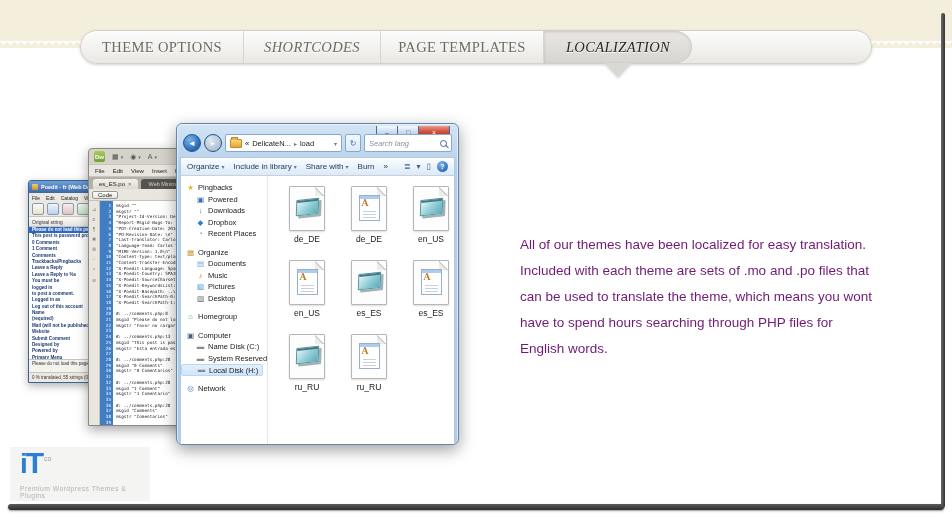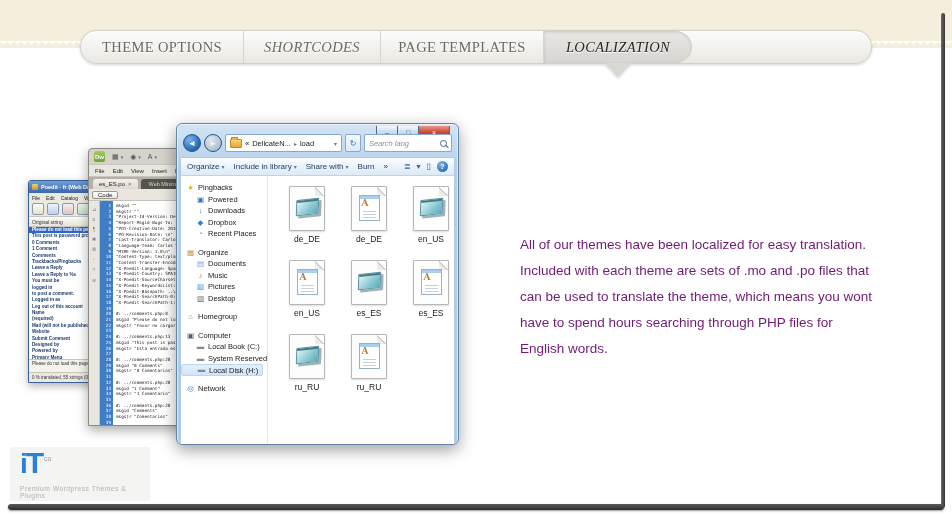--- a/index.html
+++ b/index.html
@@ -449,21 +449,21 @@
               <span>Homegroup</span>
             </div>
           </div>
           <div class="sgroup">
             <div class="srow">
               <span class="sic" style="color: rgb(68, 96, 124);">▣</span>
               <span>Computer</span>
             </div>
             <div class="srow child">
               <span class="sic" style="color: rgb(138, 138, 138);">▬</span>
-              <span>Local Book (C:)</span>
+              <span>Name Disk (C:)</span>
             </div>
             <div class="srow child">
               <span class="sic" style="color: rgb(138, 138, 138);">▬</span>
               <span>System Reserved (E:</span>
             </div>
             <div class="srow child selected">
               <span class="sic" style="color: rgb(138, 138, 138);">▬</span>
               <span>Local Disk (H:)</span>
             </div>
           </div>

